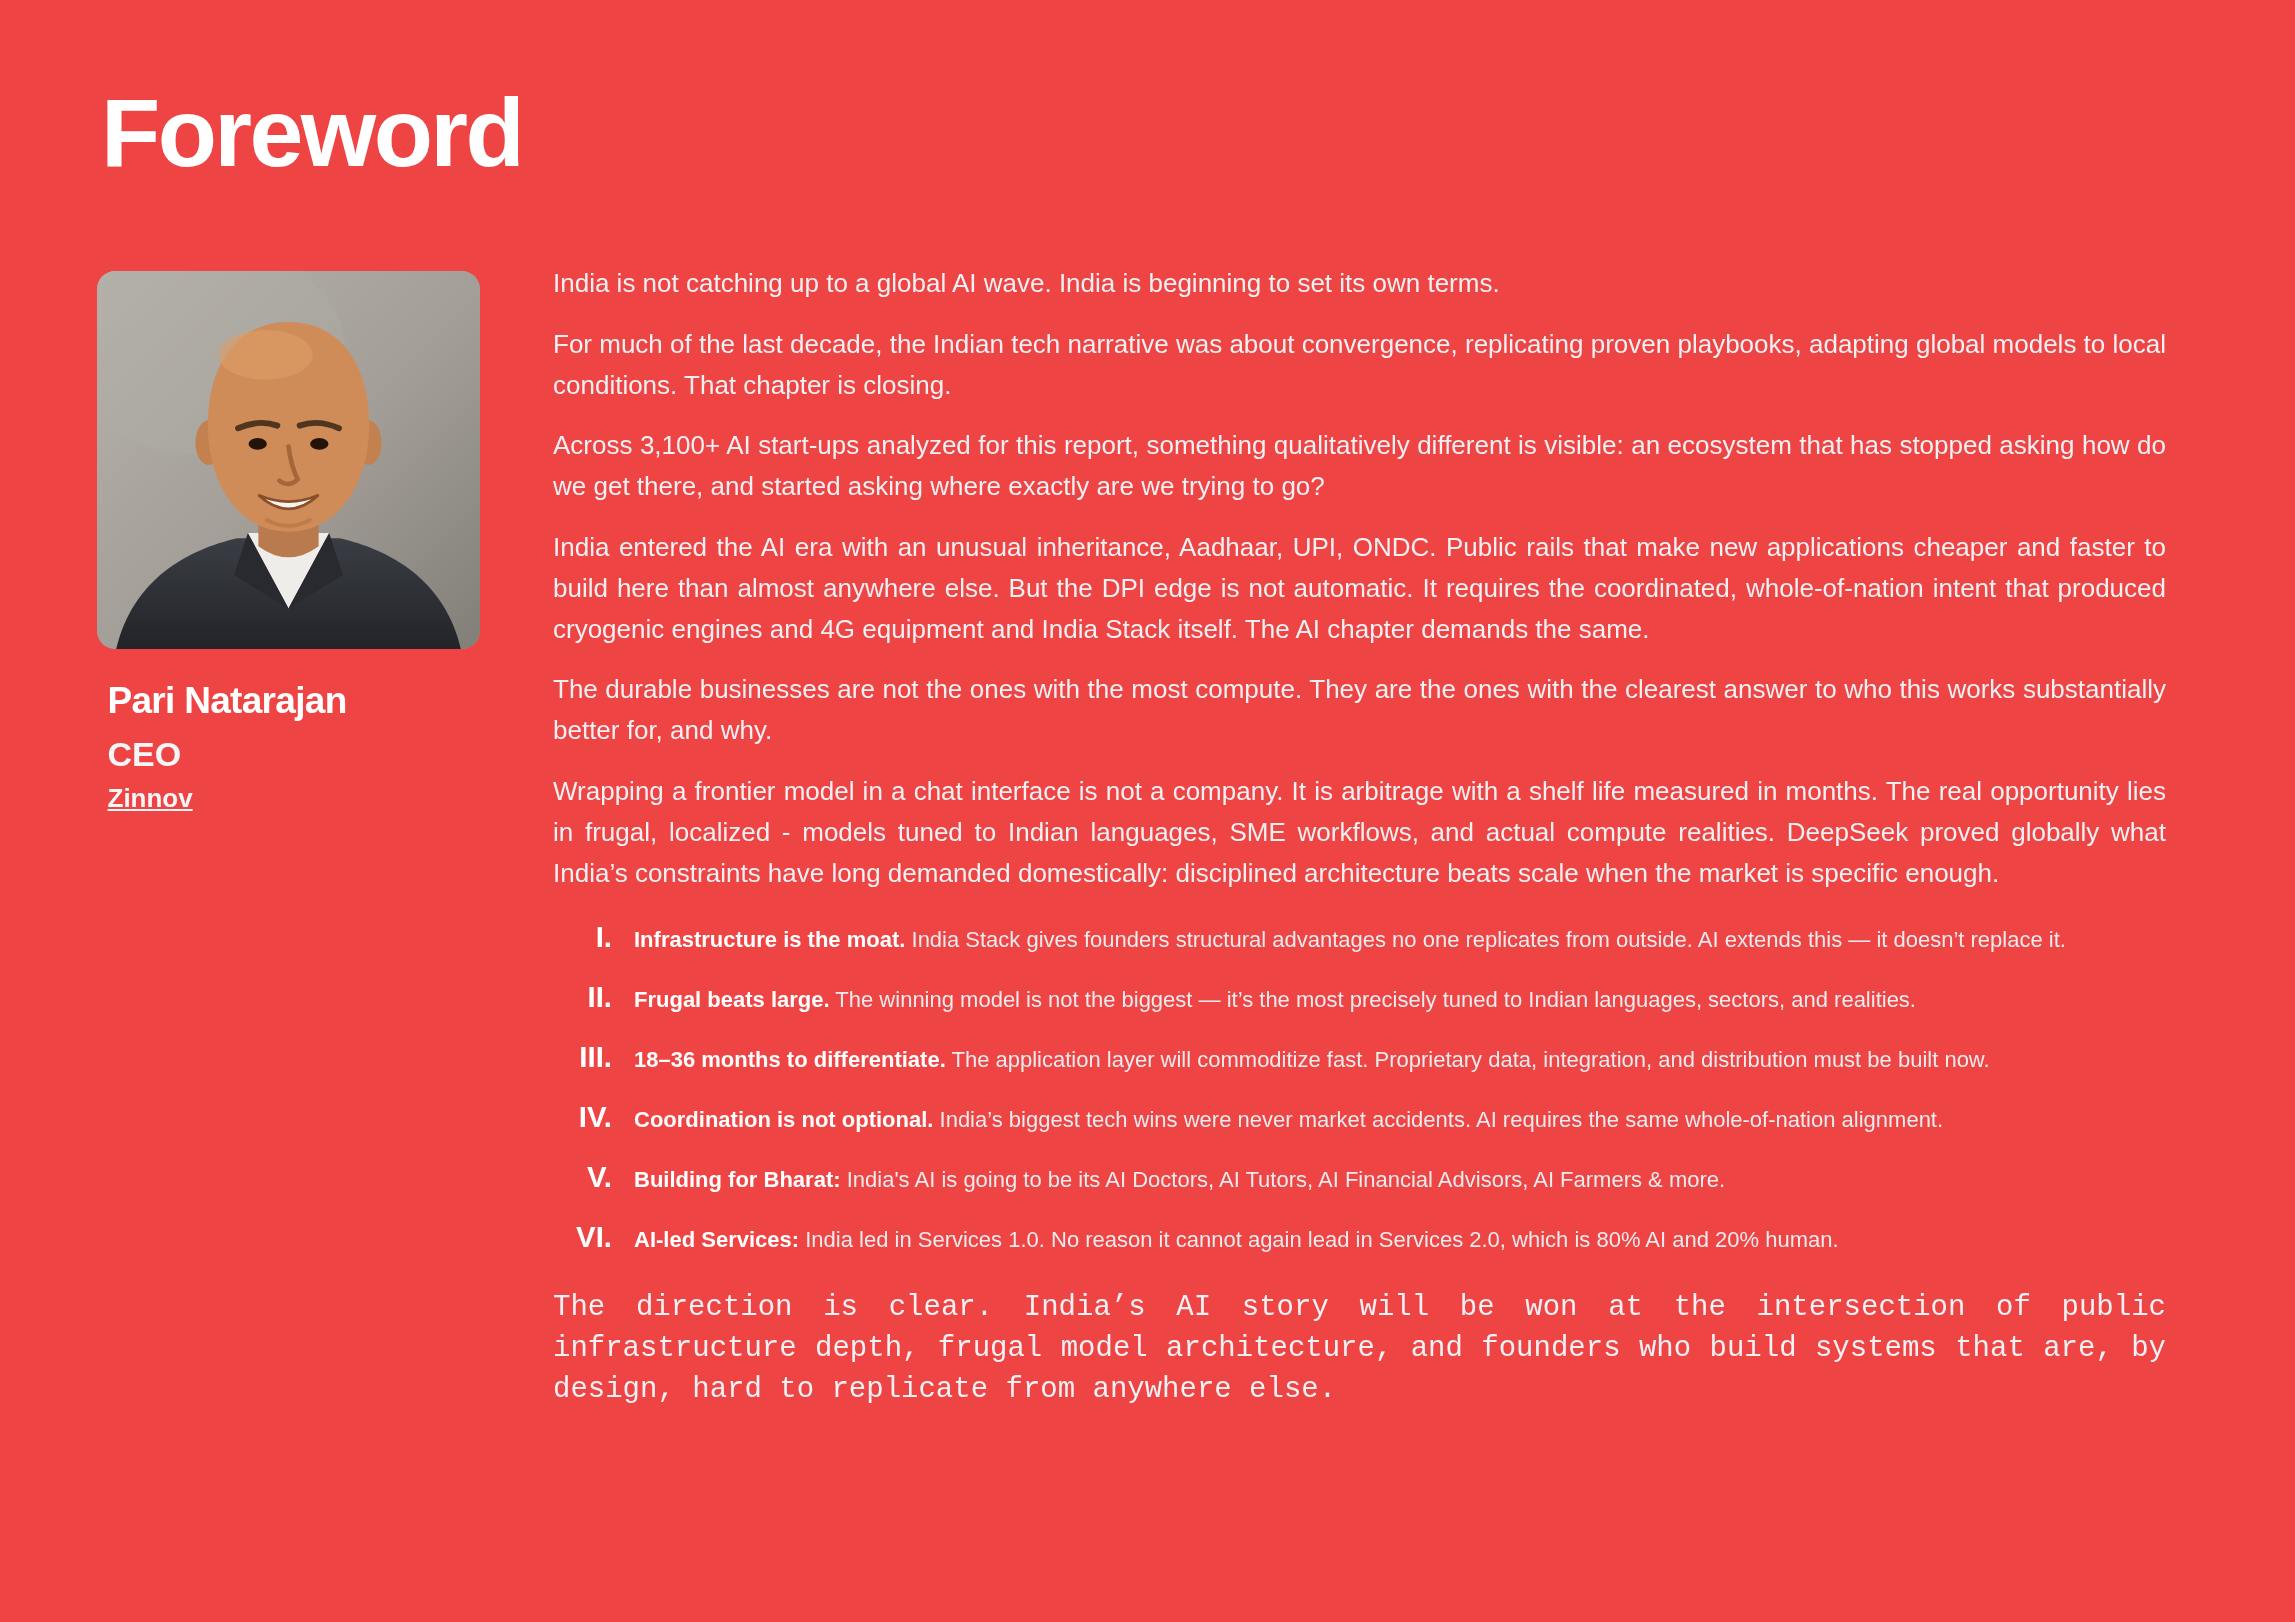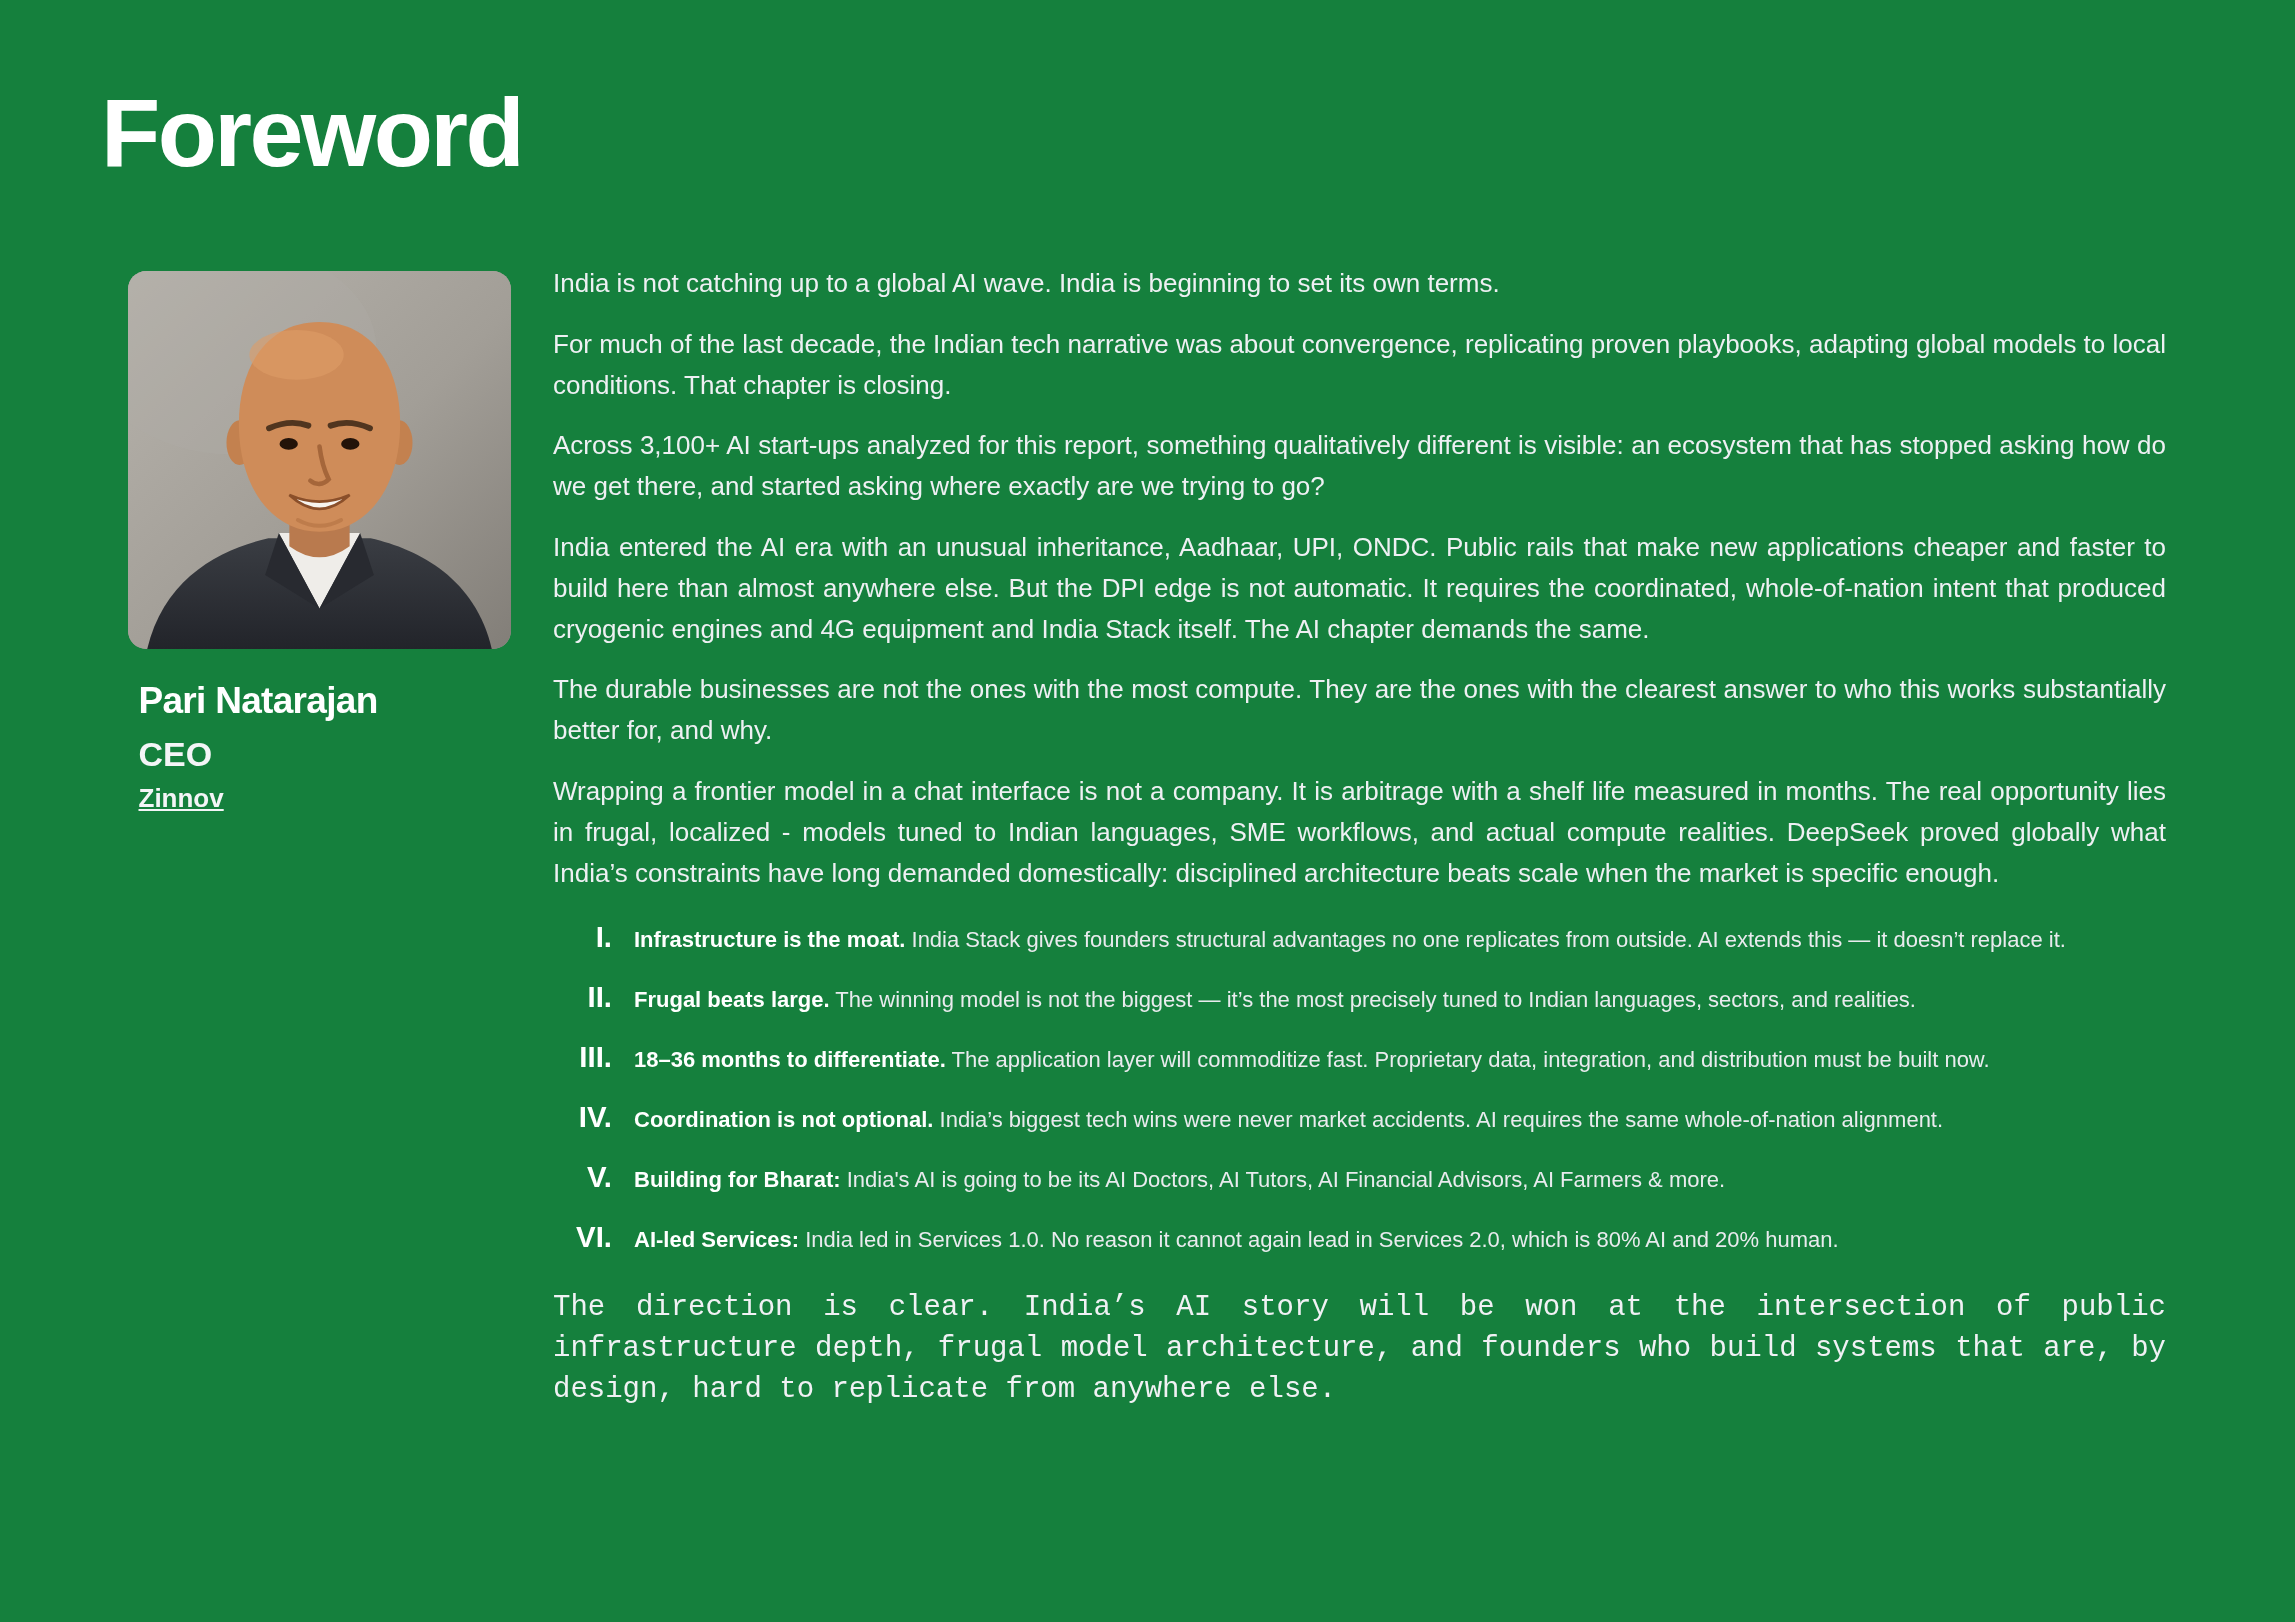--- a/index.html
+++ b/index.html
@@ -1,38 +1,38 @@
 <!DOCTYPE html>
 <html style="font-size:10.5px"><head>
 <meta charset="utf-8">
 <style>
   * { margin: 0; padding: 0; box-sizing: border-box; }
   html, body { background: #0e0f12; }
   .page {
     position: relative;
     width: 2295px;
     height: 1623px;
-    background: #15803d;
+    background: #ef4444;
     font-family: "Liberation Sans", sans-serif;
     color: #eef0f3;
     overflow: hidden;
   }
   .page-title {
     position: absolute;
     left: 101px;
     top: 84px;
     font-size: 97px;
     font-weight: 700;
     letter-spacing: -2.6px;
     color: #ffffff;
     line-height: 1;
   }
   .author-col {
     position: absolute;
-    left: 128px;
+    left: 97px;
     top: 271px;
     width: 383px;
   }
   .photo {
     width: 383px;
     height: 378px;
     border-radius: 18.3px;
     overflow: hidden;
     background: #9a968f;
   }

